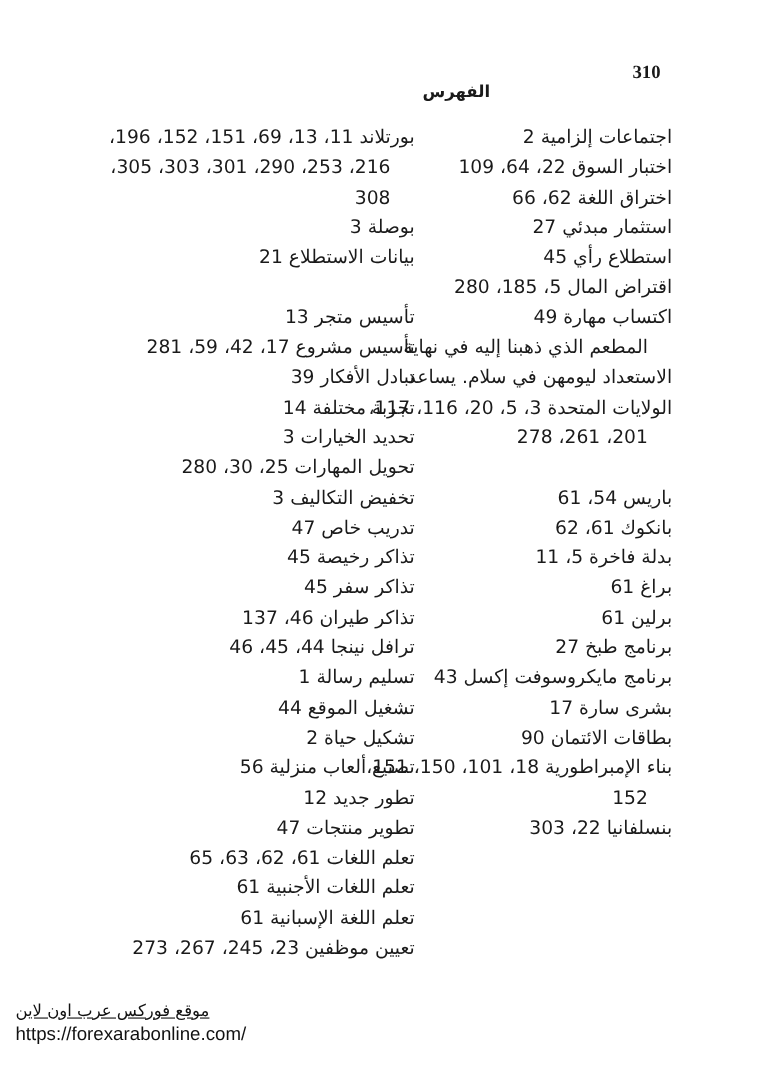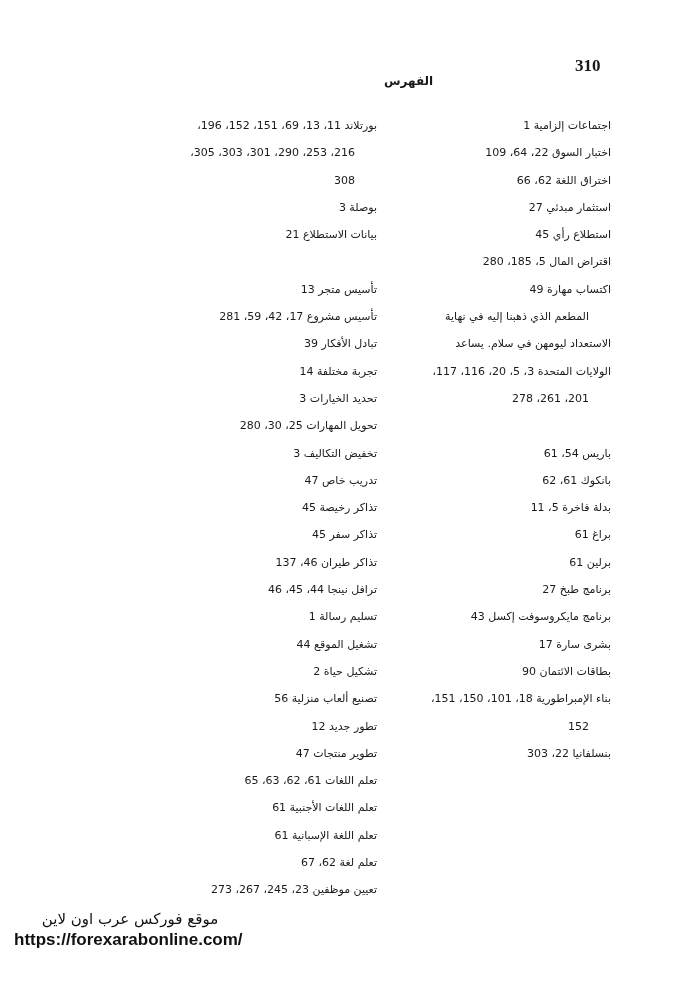--- a/index.html
+++ b/index.html
@@ -1,40 +1,40 @@
 <!DOCTYPE html>
 <html><head>
 <meta charset="utf-8">
 <style>
   html, body { margin:0; padding:0; background:#ffffff; }
   body { width:699px; height:992px; position:relative; overflow:hidden; color:#1a1a1a;
          font-family:"DejaVu Serif", serif; }
   .page-number { position:absolute; left:575px; top:56px; font-size:17px; font-weight:bold;
                  font-family:"Liberation Serif", serif; }
-  .running-head { position:absolute; left:384px; top:74px; font-size:12px; font-weight:bold;
+  .running-head { position:absolute; left:384px; top:74px; font-size:15px; font-weight:bold;
                   direction:rtl; font-family:"DejaVu Sans", sans-serif;text-align:center; }
   .col { position:absolute; top:112px; direction:rtl; text-align:right;
-         font-family:"DejaVu Sans", sans-serif; font-size:11px; }
+         font-family:"DejaVu Sans", sans-serif; font-size:17px; }
   .col-right { right:88px; width:236px; }
   .col-left { right:322px; width:210px; }
   .line { height:27.3px; line-height:27.3px; white-space:nowrap; }
   .line.cont { padding-right:22px; }
   .line.blank { }
   .footer { position:absolute; left:14px; top:910px; font-family:"Liberation Sans", sans-serif; color:#111; }
-  .footer .ar { direction:rtl; text-align:center; width:232px; font-size:15px; font-family:"DejaVu Sans", sans-serif; }
-  .footer .url { font-size:17px; margin-top:2px;font-weight:bold; }
+  .footer .ar { direction:rtl; text-align:left; width:232px; font-size:15px; font-family:"DejaVu Sans", sans-serif;text-decoration:underline; }
+  .footer .url { font-size:17px; margin-top:2px; }
 </style>
 </head>
 <body>
 
 <div class="page-number">310</div>
 <div class="running-head">الفهرس</div>
 
 <div class="col col-right" id="col-right">
-    <div class="line ">اجتماعات إلزامية 1</div>
+    <div class="line ">اجتماعات إلزامية 2</div>
     <div class="line ">اختبار السوق 22، 64، 109</div>
     <div class="line ">اختراق اللغة 62، 66</div>
     <div class="line ">استثمار مبدئي 27</div>
     <div class="line ">استطلاع رأي 45</div>
     <div class="line ">اقتراض المال 5، 185، 280</div>
     <div class="line ">اكتساب مهارة 49</div>
     <div class="line cont">المطعم الذي ذهبنا إليه في نهاية</div>
     <div class="line ">الاستعداد ليومهن في سلام. يساعد</div>
     <div class="line ">الولايات المتحدة 3، 5، 20، 116، 117،</div>
     <div class="line cont">201، 261، 278</div>
@@ -73,20 +73,19 @@
     <div class="line ">ترافل نينجا 44، 45، 46</div>
     <div class="line ">تسليم رسالة 1</div>
     <div class="line ">تشغيل الموقع 44</div>
     <div class="line ">تشكيل حياة 2</div>
     <div class="line ">تصنيع ألعاب منزلية 56</div>
     <div class="line ">تطور جديد 12</div>
     <div class="line ">تطوير منتجات 47</div>
     <div class="line ">تعلم اللغات 61، 62، 63، 65</div>
     <div class="line ">تعلم اللغات الأجنبية 61</div>
     <div class="line ">تعلم اللغة الإسبانية 61</div>
-    <div class="line ">تعلم لغة 62، 67</div>
     <div class="line ">تعيين موظفين 23، 245، 267، 273</div>
   </div>
 
 <div class="footer">
   <div class="ar">موقع فوركس عرب اون لاين</div>
   <div class="url">https://forexarabonline.com/</div>
 </div>
 
 </body></html>

